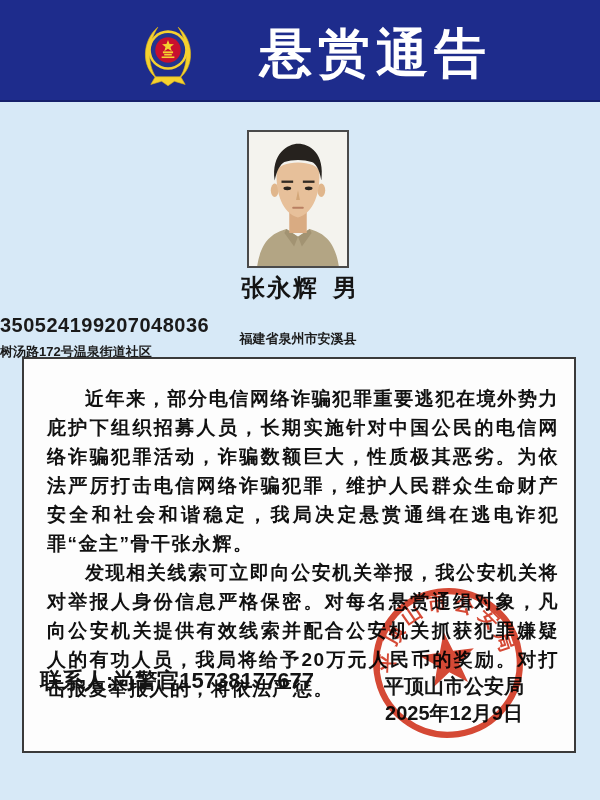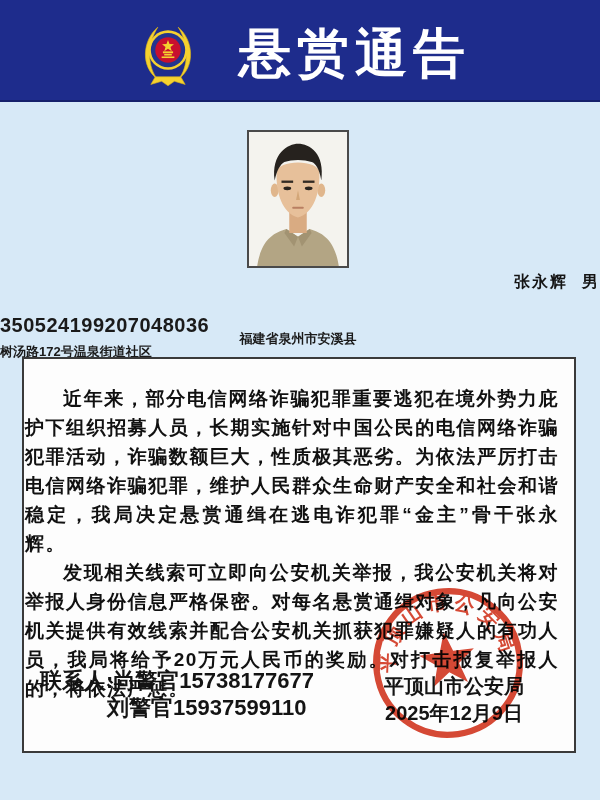--- a/index.html
+++ b/index.html
@@ -8,33 +8,33 @@
     position:relative; width:600px; height:800px; margin:0 auto;
     background:#d7e9f7; overflow:hidden;
   }
   
   .header {
     position:absolute; top:0; left:0; width:600px; height:102px;
     background:#1e2c8c; border-bottom:2px solid #15206b;
   }
   .emblem { position:absolute; left:136px; top:17px; width:64px; height:70px; }
   .header-title {
-    position:absolute; left:239px; top:0; height:102px; line-height:106px;
+    position:absolute; left:260px; top:0; height:102px; line-height:106px;
     color:#ffffff; font-size:52px; font-weight:bold; letter-spacing:6px;
     white-space:nowrap;
   }
   
   .photo {
     position:absolute; left:247px; top:130px; width:102px; height:138px;
     background:#f5f4ef; border:2px solid #4a4a4a;
   }
   .photo svg { display:block; width:100%; height:100%; }
   .name-row {
-    position:absolute; left:0; top:272px; width:600px; text-align:right;
-    font-size:16px; font-weight:bold; color:#141414; letter-spacing:2px;
+    position:absolute; left:0; top:272px; width:600px; text-align:center;
+    font-size:24px; font-weight:bold; color:#141414; letter-spacing:2px;
   }
   .name-gap { display:inline-block; width:14px; }
   .id-label {
     position:absolute; left:0; top:299px; width:600px; text-align:center;
     font-size:14px; font-weight:bold; color:#1a1a1a;
   }
   .id-number {
     position:absolute; left:0; top:314px; width:600px; text-align:left;
     font-size:20px; font-weight:bold; color:#1a1a1a; letter-spacing:0.5px;
   }
@@ -45,21 +45,21 @@
   .addr2 {
     position:absolute; left:0; top:343px; width:600px; text-align:left;
     font-size:13px; font-weight:bold; color:#1a1a1a;
   }
   
   .notice-box {
     position:absolute; left:22px; top:357px; width:554px; height:396px;
     background:#fdfdfd; border:2px solid #3a3a3a;
   }
   .notice-text {
-    padding:25px 15px 0 1px;
+    padding:25px 15px 0 23px;
     font-size:19px; font-weight:bold; color:#111;
     line-height:29px; letter-spacing:1.5px;
     text-align:justify;
   }
   .notice-text p { text-indent:2em; margin:0; }
   
   .contacts {
     position:absolute; left:16px; top:308px;
     font-size:22px; font-weight:bold; color:#141414; line-height:27px;
     white-space:nowrap;
@@ -134,21 +134,20 @@
   <div class="addr2">树汤路172号温泉街道社区</div>
 
   <div class="notice-box">
     <div class="notice-text">
       <p>近年来，部分电信网络诈骗犯罪重要逃犯在境外势力庇护下组织招募人员，长期实施针对中国公民的电信网络诈骗犯罪活动，诈骗数额巨大，性质极其恶劣。为依法严厉打击电信网络诈骗犯罪，维护人民群众生命财产安全和社会和谐稳定，我局决定悬赏通缉在逃电诈犯罪“金主”骨干张永辉。</p>
       <p>发现相关线索可立即向公安机关举报，我公安机关将对举报人身份信息严格保密。对每名悬赏通缉对象，凡向公安机关提供有效线索并配合公安机关抓获犯罪嫌疑人的有功人员，我局将给予20万元人民币的奖励。对打击报复举报人的，将依法严惩。</p>
     </div>
 
     <div class="contacts">
       <div>联系人:尚警官15738177677</div>
-      <div class="contact-line2">刘警官15937599110</div>
     </div>
 
     <div class="issuer">
       <div>平顶山市公安局</div>
       <div>2025年12月9日</div>
     </div>
 
     <svg class="seal" viewBox="0 0 150 150">
       <circle cx="75" cy="75" r="69" fill="none" stroke="#d43b25" stroke-width="6"></circle>
       <polygon points="75,45 81.5,64.1 101.6,64.3 85.5,76.4 91.5,95.7 75,84 58.5,95.7 64.5,76.4 48.4,64.3 68.5,64.1" fill="#d43b25"></polygon>

